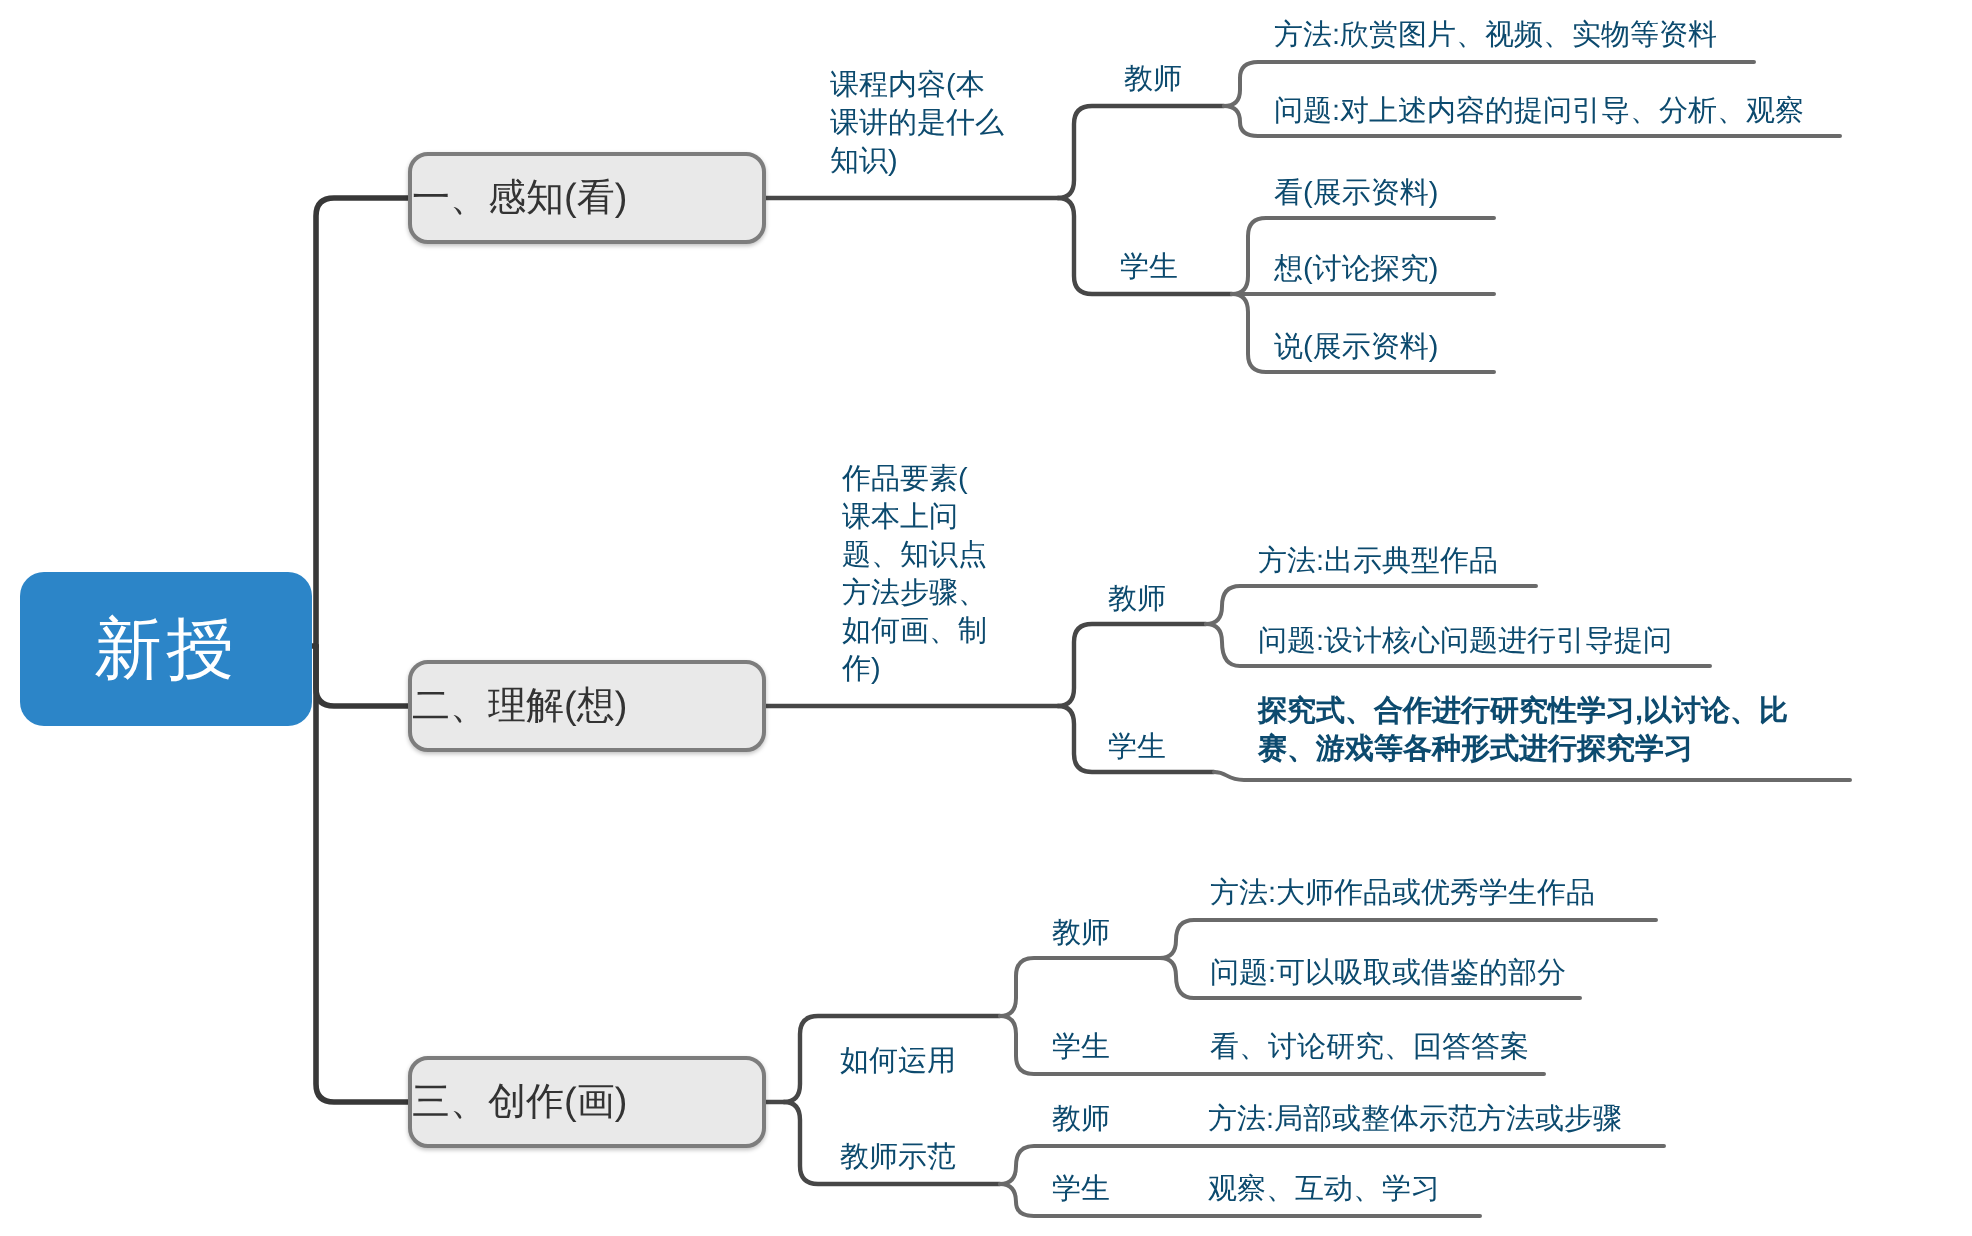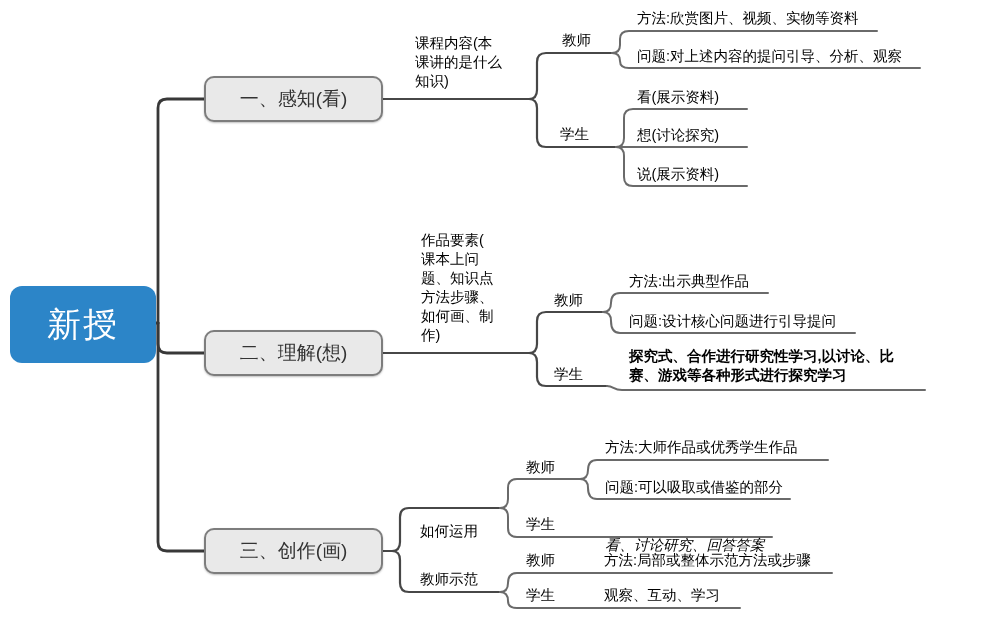--- a/index.html
+++ b/index.html
@@ -13,27 +13,27 @@
   .edge-light{stroke:#6a6a6a;stroke-width:2;fill:none;stroke-linecap:round;}
   .root-node{
     position:absolute;left:10px;top:286px;width:146px;height:77px;
     background:#2c85c8;border-radius:12px;z-index:2;
     display:flex;align-items:center;justify-content:center;
   }
   .root-node span{color:#ffffff;font-size:34px;letter-spacing:2px;}
   .branch-box{
     position:absolute;width:179px;height:46px;z-index:2;
     background:#e9e9e9;border:2px solid #7d7d7d;border-radius:10px;
-    box-sizing:border-box;display:flex;align-items:center;justify-content:center;
+    box-sizing:border-box;display:flex;align-items:center;justify-content:flex-start;
     box-shadow:0 1px 2px rgba(0,0,0,0.25);
   }
   .branch-box span{font-size:19px;color:#333333;white-space:nowrap;}
   .label{
     position:absolute;z-index:1;font-size:14.5px;line-height:19px;
-    color:#000000;white-space:nowrap;
+    color:#0c4a6e;white-space:nowrap;
   }
   .mlabel{white-space:pre-line;}
 </style>
 </head>
 <body>
 
 <div class="canvas">
 
   <svg class="edges" width="986" height="618" viewBox="0 0 986 618">
 
@@ -105,21 +105,21 @@
   <div class="label" style="left:629px;top:312px;">问题:设计核心问题进行引导提问</div>
   <div class="label" style="left:554px;top:365px;">学生</div>
   <div class="label mlabel" style="left:629px;top:347px;font-weight:bold;">探究式、合作进行研究性学习,以讨论、比
 赛、游戏等各种形式进行探究学习</div>
 
   <div class="label" style="left:420px;top:486px;margin-top:36px;">如何运用</div>
   <div class="label" style="left:526px;top:458px;">教师</div>
   <div class="label" style="left:605px;top:438px;">方法:大师作品或优秀学生作品</div>
   <div class="label" style="left:605px;top:478px;">问题:可以吸取或借鉴的部分</div>
   <div class="label" style="left:526px;top:515px;">学生</div>
-  <div class="label" style="left:605px;top:536px;font-style:italic;">看、讨论研究、回答答案</div>
+  <div class="label" style="left:605px;top:515px;">看、讨论研究、回答答案</div>
 
   <div class="label" style="left:420px;top:570px;">教师示范</div>
   <div class="label" style="left:526px;top:551px;">教师</div>
   <div class="label" style="left:604px;top:551px;">方法:局部或整体示范方法或步骤</div>
   <div class="label" style="left:526px;top:586px;">学生</div>
   <div class="label" style="left:604px;top:586px;">观察、互动、学习</div>
 
 </div>
 
 </body></html>

